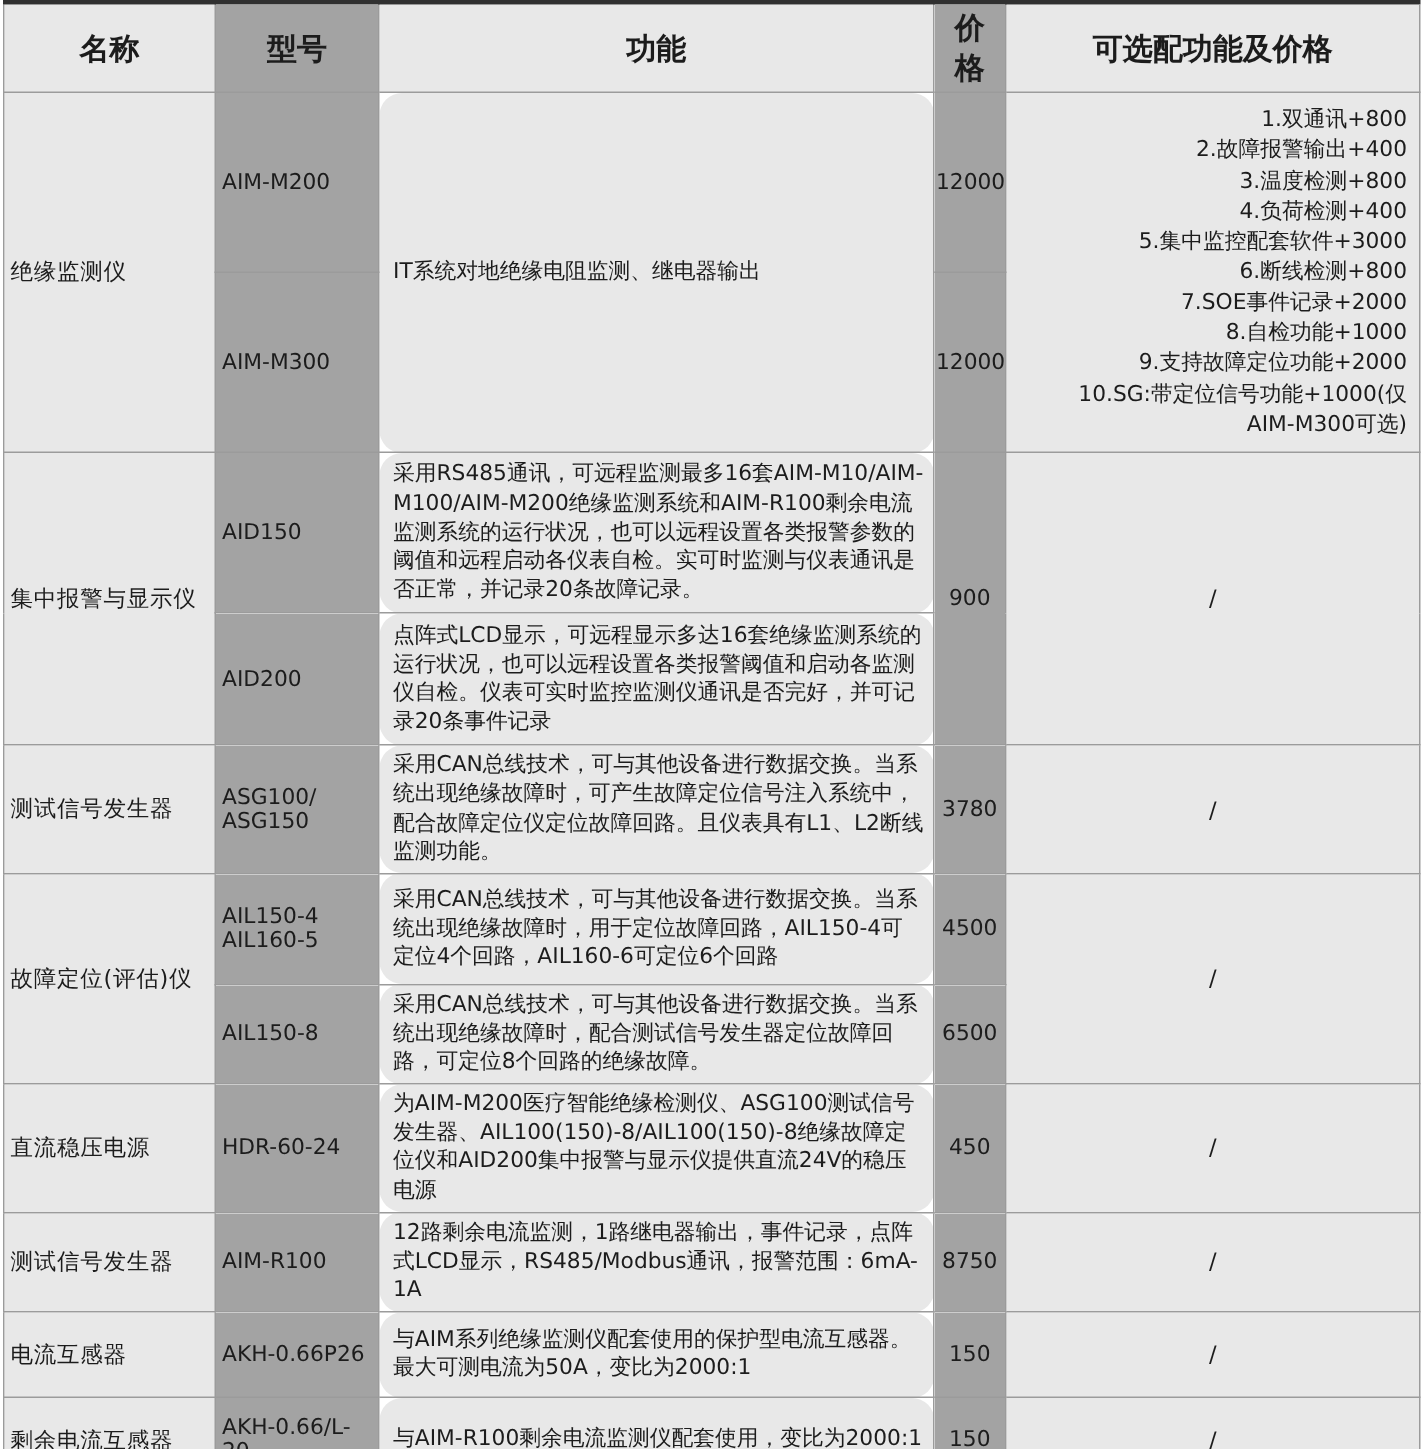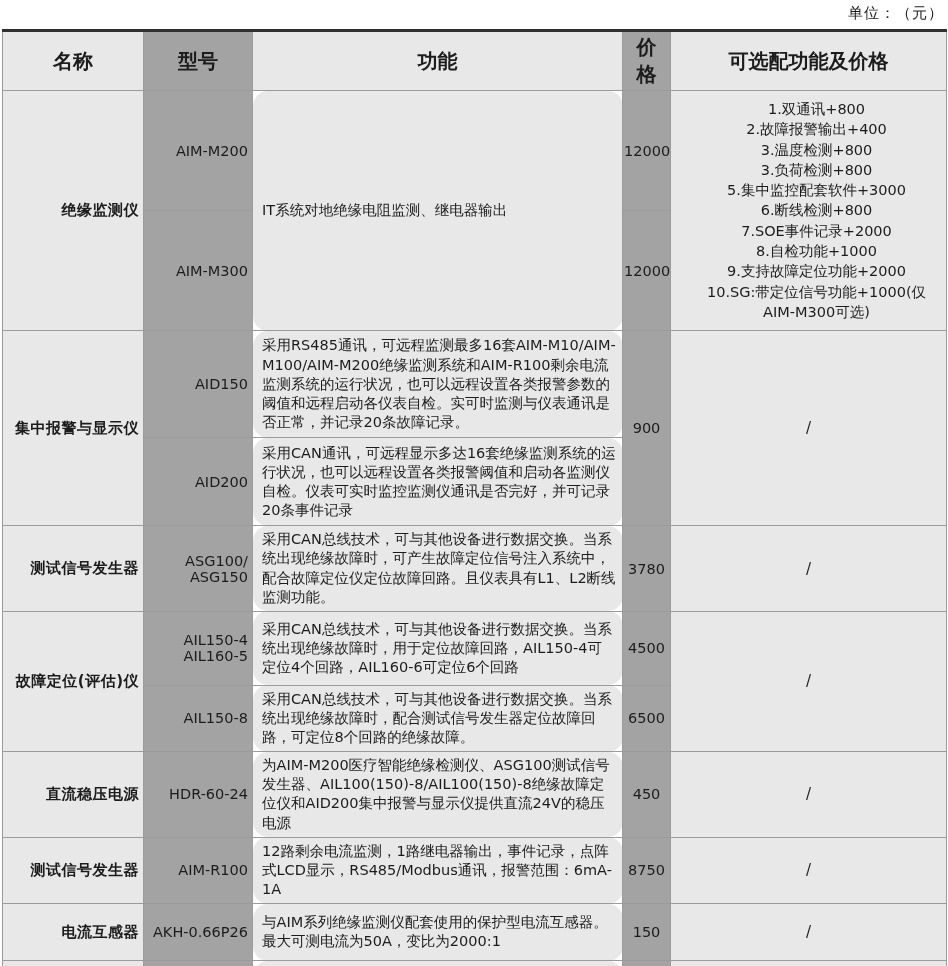--- a/index.html
+++ b/index.html
@@ -45,27 +45,27 @@
     overflow: hidden;
   }
   th {
     font-weight: bold;
     text-align: center;
     font-size: 20px;
   }
   .bg-g { background: #e8e8e8; }
   .bg-w { background: #a3a3a3; }
 
-  td.name-cell   { text-align: right; letter-spacing: 0.5px; font-weight: bold; }
-  td.model-cell  { text-align: right; white-space: pre-line; font-size: 14.5px; }
+  td.name-cell   { text-align: left; letter-spacing: 0.5px; }
+  td.model-cell  { text-align: left; white-space: pre-line; font-size: 14.5px; }
   td.func-cell   { text-align: left; padding: 4px 6px 4px 9px; line-height: 1.32; font-size: 14.5px; border-radius: 15px; }
   td.price-cell  { text-align: center; font-size: 14.5px; padding: 20px 1px; }
   td.slash-cell  { text-align: center; font-size: 15px; }
   td.options-cell{
-    text-align: center;
+    text-align: right;
     vertical-align: middle;
     padding: 8px 8px 8px 24px;
     line-height: 1.40;
     font-size: 14.5px;
   }
   .opt-line { white-space: normal; }
 
   
   tr.h-head { height: 52px; }
   tr.h-m200 { height: 118px; }
@@ -78,21 +78,20 @@
   tr.h-hdr  { height: 69px; }
   tr.h-r100 { height: 55px; }
   tr.h-p26  { height: 49px; margin-top: 15px; }
   tr.h-l20  { height: 47px; }
 </style>
 </head>
 <body>
 
 <div class="page">
 
-  <div class="unit-label">单位：（元）</div>
 
   <table class="price-table">
     <colgroup>
       <col class="c1">
         <col class="c2">
         <col class="c3">
         <col class="c4">
         <col class="c5">
     </colgroup>
 
@@ -107,21 +106,21 @@
 
     <tr class="h-m200">
       <td class="bg-g name-cell" rowspan="2">绝缘监测仪</td>
       <td class="bg-w model-cell">AIM-M200</td>
       <td class="bg-g func-cell" rowspan="2">IT系统对地绝缘电阻监测、继电器输出</td>
       <td class="bg-w price-cell">12000</td>
       <td class="bg-g options-cell" rowspan="2">
         <div class="opt-line">1.双通讯+800</div>
         <div class="opt-line">2.故障报警输出+400</div>
         <div class="opt-line">3.温度检测+800</div>
-        <div class="opt-line">3.负荷检测+800</div>
+        <div class="opt-line">4.负荷检测+400</div>
         <div class="opt-line">5.集中监控配套软件+3000</div>
         <div class="opt-line">6.断线检测+800</div>
         <div class="opt-line">7.SOE事件记录+2000</div>
         <div class="opt-line">8.自检功能+1000</div>
         <div class="opt-line">9.支持故障定位功能+2000</div>
         <div class="opt-line">10.SG:带定位信号功能+1000(仅AIM-M300可选)</div>
       </td>
     </tr>
 
     <tr class="h-m300">
@@ -132,21 +131,21 @@
     <tr class="h-aid150">
       <td class="bg-g name-cell" rowspan="2">集中报警与显示仪</td>
       <td class="bg-w model-cell">AID150</td>
       <td class="bg-g func-cell">采用RS485通讯，可远程监测最多16套AIM-M10/AIM-M100/AIM-M200绝缘监测系统和AIM-R100剩余电流监测系统的运行状况，也可以远程设置各类报警参数的阈值和远程启动各仪表自检。实可时监测与仪表通讯是否正常，并记录20条故障记录。</td>
       <td class="bg-w price-cell" rowspan="2">900</td>
       <td class="bg-g slash-cell" rowspan="2">/</td>
     </tr>
 
     <tr class="h-aid200">
       <td class="bg-w model-cell">AID200</td>
-      <td class="bg-g func-cell">采用CAN通讯，可远程显示多达16套绝缘监测系统的运行状况，也可以远程设置各类报警阈值和启动各监测仪自检。仪表可实时监控监测仪通讯是否完好，并可记录20条事件记录</td>
+      <td class="bg-g func-cell">点阵式LCD显示，可远程显示多达16套绝缘监测系统的运行状况，也可以远程设置各类报警阈值和启动各监测仪自检。仪表可实时监控监测仪通讯是否完好，并可记录20条事件记录</td>
     </tr>
 
     <tr class="h-asg">
       <td class="bg-g name-cell">测试信号发生器</td>
       <td class="bg-w model-cell">ASG100/
 ASG150</td>
       <td class="bg-g func-cell">采用CAN总线技术，可与其他设备进行数据交换。当系统出现绝缘故障时，可产生故障定位信号注入系统中，配合故障定位仪定位故障回路。且仪表具有L1、L2断线监测功能。</td>
       <td class="bg-w price-cell">3780</td>
       <td class="bg-g slash-cell">/</td>
     </tr>

